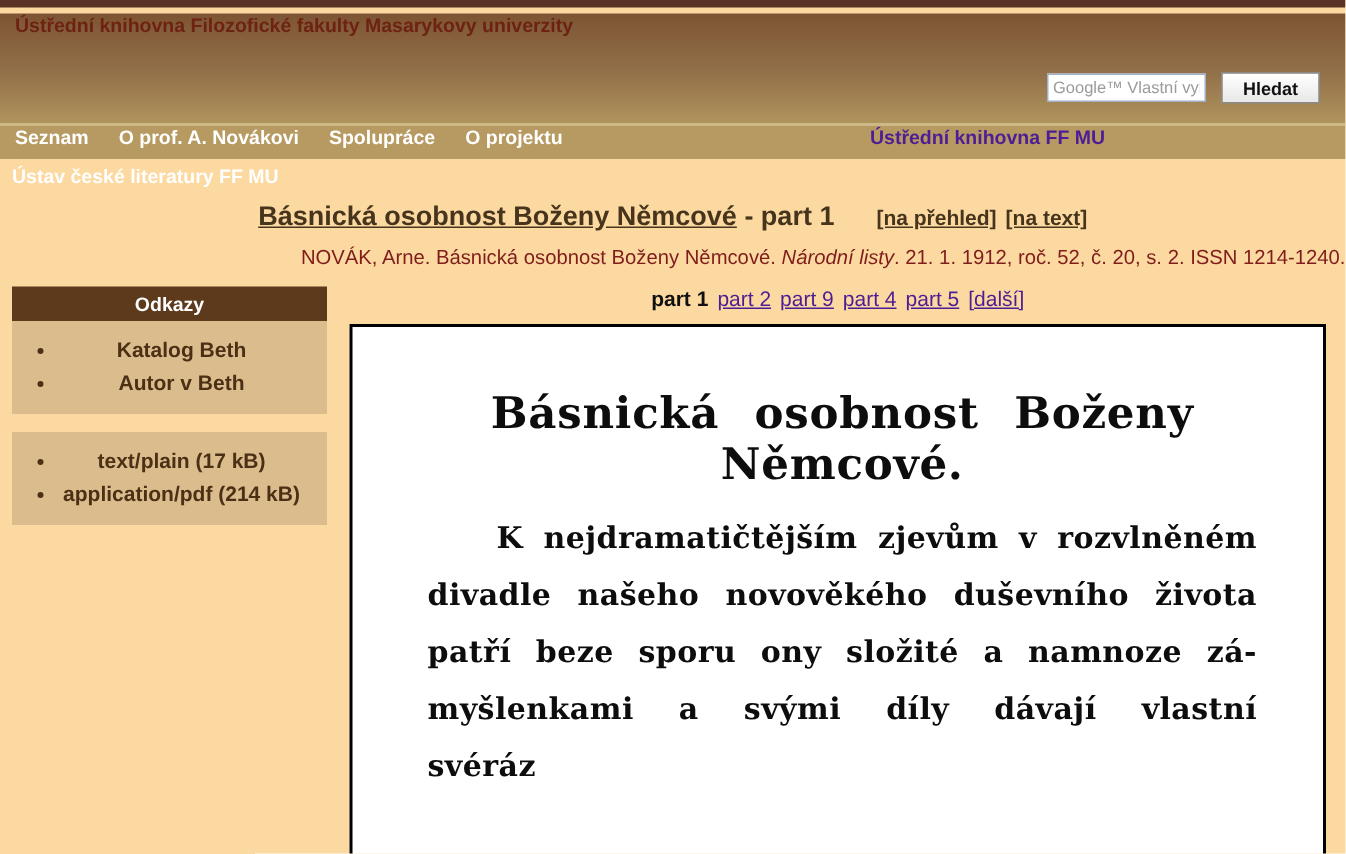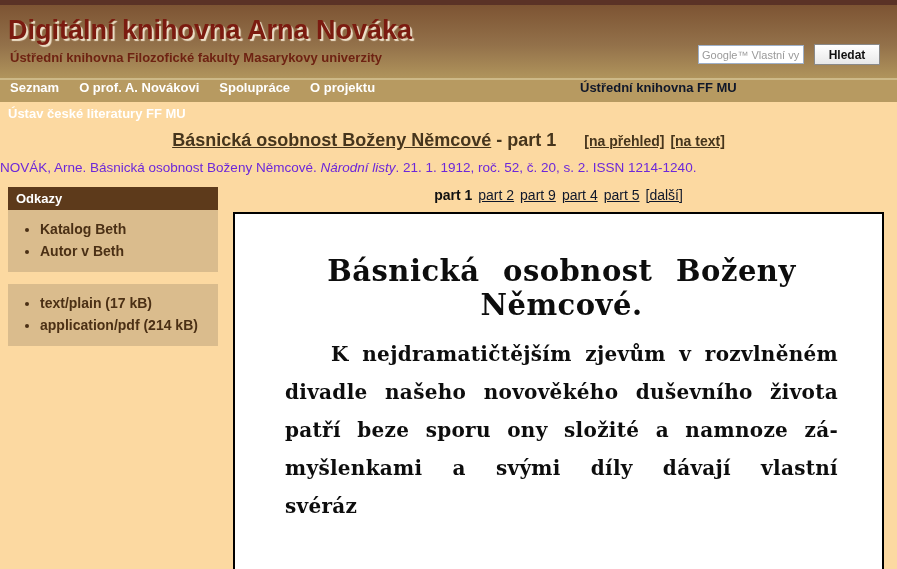--- a/index.html
+++ b/index.html
@@ -47,64 +47,64 @@
   
   .nav1 {
     height: 22px; background: #b79a61;
     border-top: 2px solid #cdb988;
     position: relative;
     display: flex; 
     font-size: 13px; font-weight: bold;
   }
   .nav1 a { color: #ffffff; text-decoration: none; margin-left: 20px; }
   .nav1 a:first-child { margin-left: 10px; }
-  .nav1 .nav-right { position: absolute; left: 560px; color: #0f172a; text-decoration: none; }
+  .nav1 .nav-right { position: absolute; left: 560px; color: #4c1d95; text-decoration: none; }
   .nav2 {
     height: 22px; display: flex; align-items: center;
     font-size: 13px; font-weight: bold;
   }
   .nav2 a { color: #ffffff; text-decoration: none; margin-left: 8px; }
 
   
   .doc-heading {
     margin: 6px 0 0 0; text-align: center;
     font-size: 18px; font-weight: bold; color: #46351c;
   }
   .doc-heading a.title-link { color: #46351c; text-decoration: underline; }
   .doc-heading .meta-links { font-size: 14px; margin-left: 22px; }
   .doc-heading .meta-links a { color: #46351c; text-decoration: underline; font-weight: bold; margin-left: 6px; }
   .citation {
-    margin: 9px 0 0 0; text-align: left;
-    font-size: 13.5px; color: #6d28d9;
+    margin: 9px 0 0 0; text-align: right;
+    font-size: 13.5px; color: #7f1d1d;
   }
 
   
   .columns { margin-top: 12px; }
   .sidebar { float: left; width: 210px; margin-left: 8px; }
-  .side-box { margin-bottom: 12px; }
+  .side-box { margin-bottom: 12px; text-align: center; }
   .side-box .box-title {
     background: #5d3a1b; color: #fff;
     font-size: 13px; font-weight: bold;
     padding: 4px 8px;
   }
   .side-box .box-body { background: #dabc8d; padding: 8px 16px 10px 0; }
   .side-box ul { margin: 0; padding-left: 32px; }
   .side-box li {
     font-size: 14px; font-weight: bold; color: #4b3015;
     line-height: 22px; list-style: disc;
   }
   .side-box li a { color: #4b3015; text-decoration: none; }
 
   .main { margin-left: 233px; margin-right: 13px; }
   .pagination {
     text-align: center; font-size: 14px; color: #1c1c1c;
     margin: 2px 0 9px 0;
   }
   .pagination .current { font-weight: bold; color: #111; }
-  .pagination a { color: #0f172a; text-decoration: underline; margin-left: 6px; }
+  .pagination a { color: #4c1d95; text-decoration: underline; margin-left: 6px; }
 
   
   .scan-box {
     background: #ffffff; border: 2px solid #000;
     height: 520px; box-sizing: border-box;
     padding: 40px 44px 0 50px;
     overflow: hidden;
   }
   .scan {
     font-family: "DejaVu Serif", serif; font-weight: bold; color: #0d0d0d;
@@ -124,21 +124,20 @@
     white-space: normal;
   }
   .scan-line.indent { text-indent: 46px; }
 </style>
 </head>
 <body>
 
 <div class="topbar"></div>
 
 <div class="header">
-  <h1 class="site-title">Digitální knihovna Arna Nováka</h1>
   <div class="site-subtitle">Ústřední knihovna Filozofické fakulty Masarykovy univerzity</div>
   <div class="searchbox">
     <input type="text" placeholder="Google™ Vlastní vyhledáv." style="">
     <button>Hledat</button>
   </div>
 </div>
 
 <div class="nav1">
   <a href="#">Seznam</a>
   <a href="#">O prof. A. Novákovi</a>

